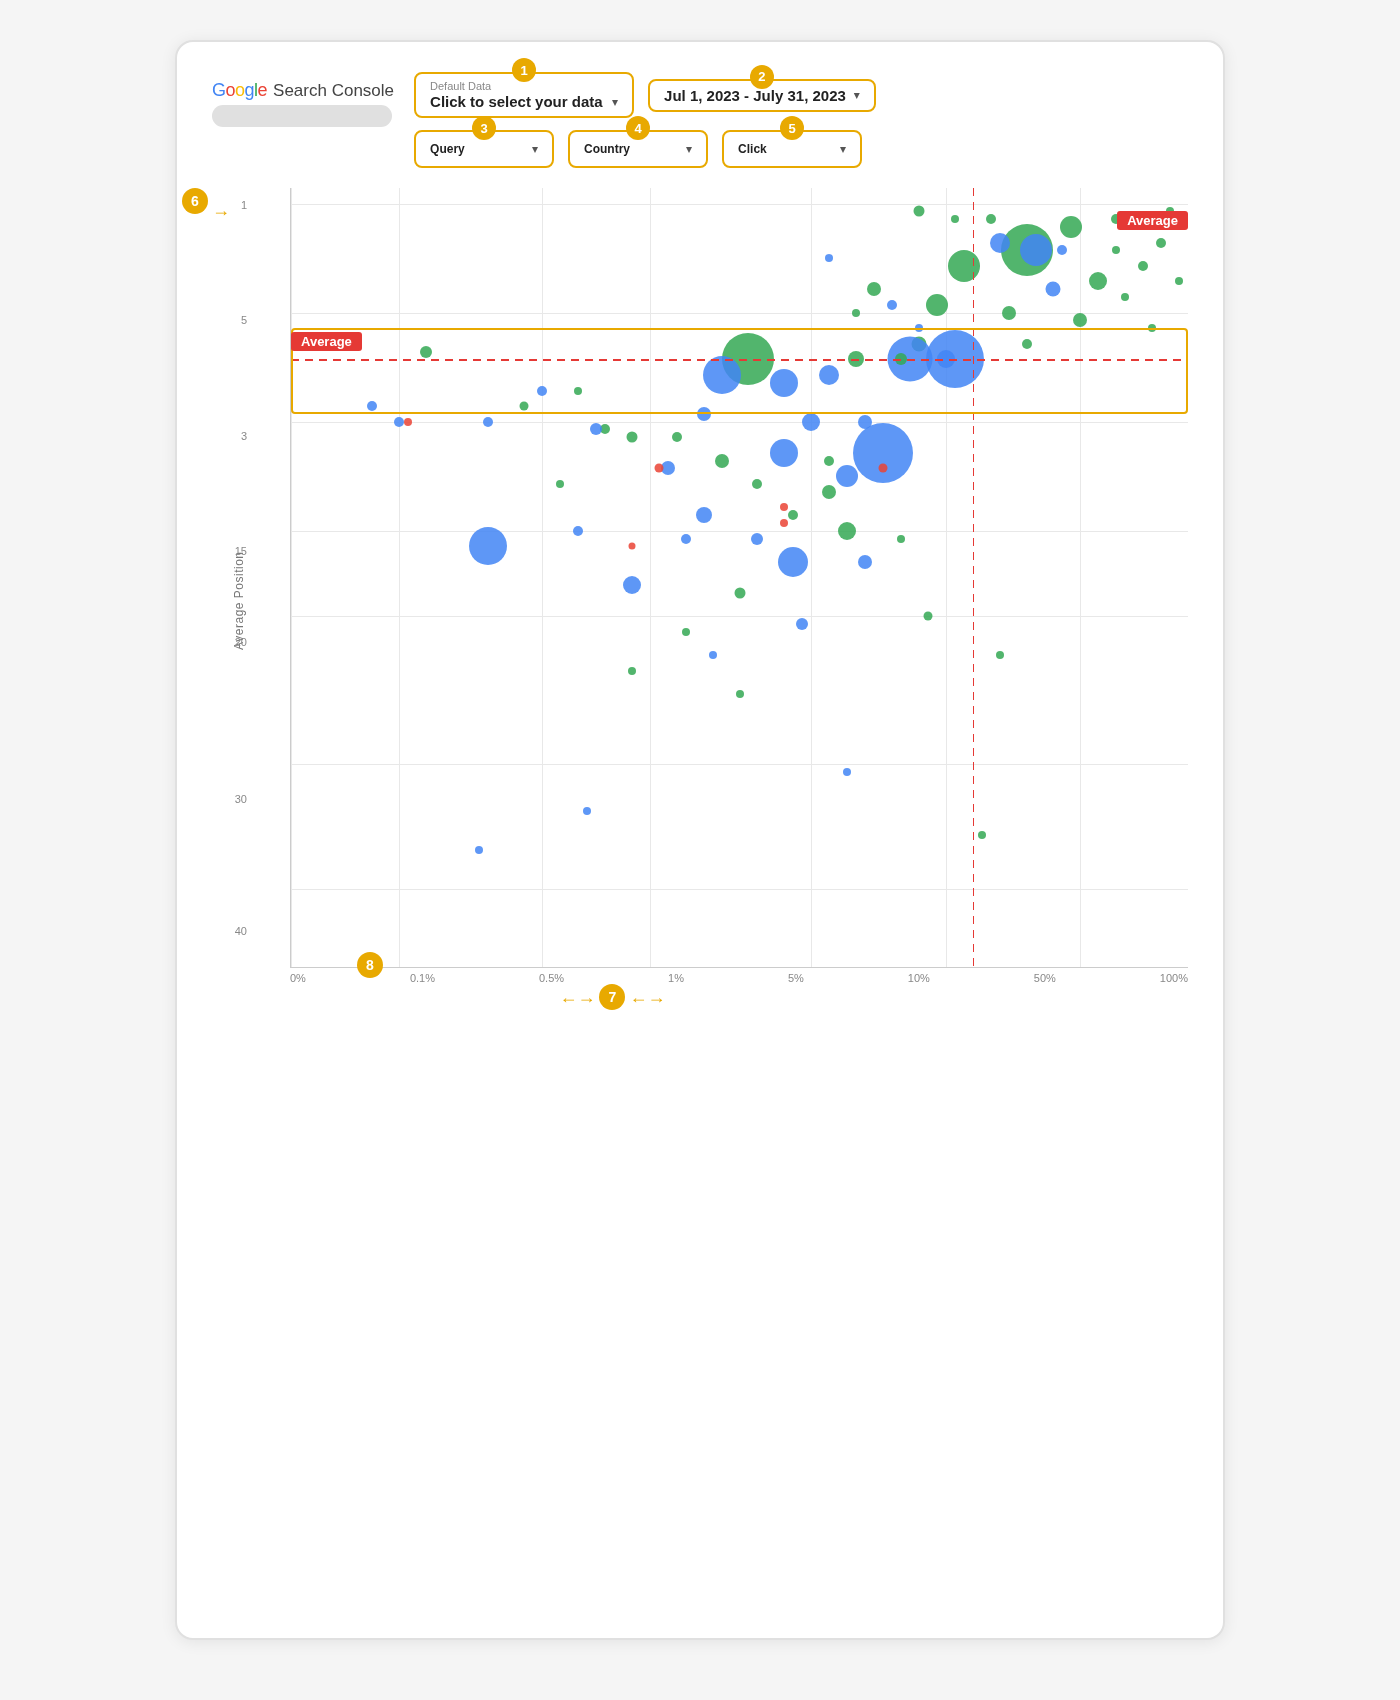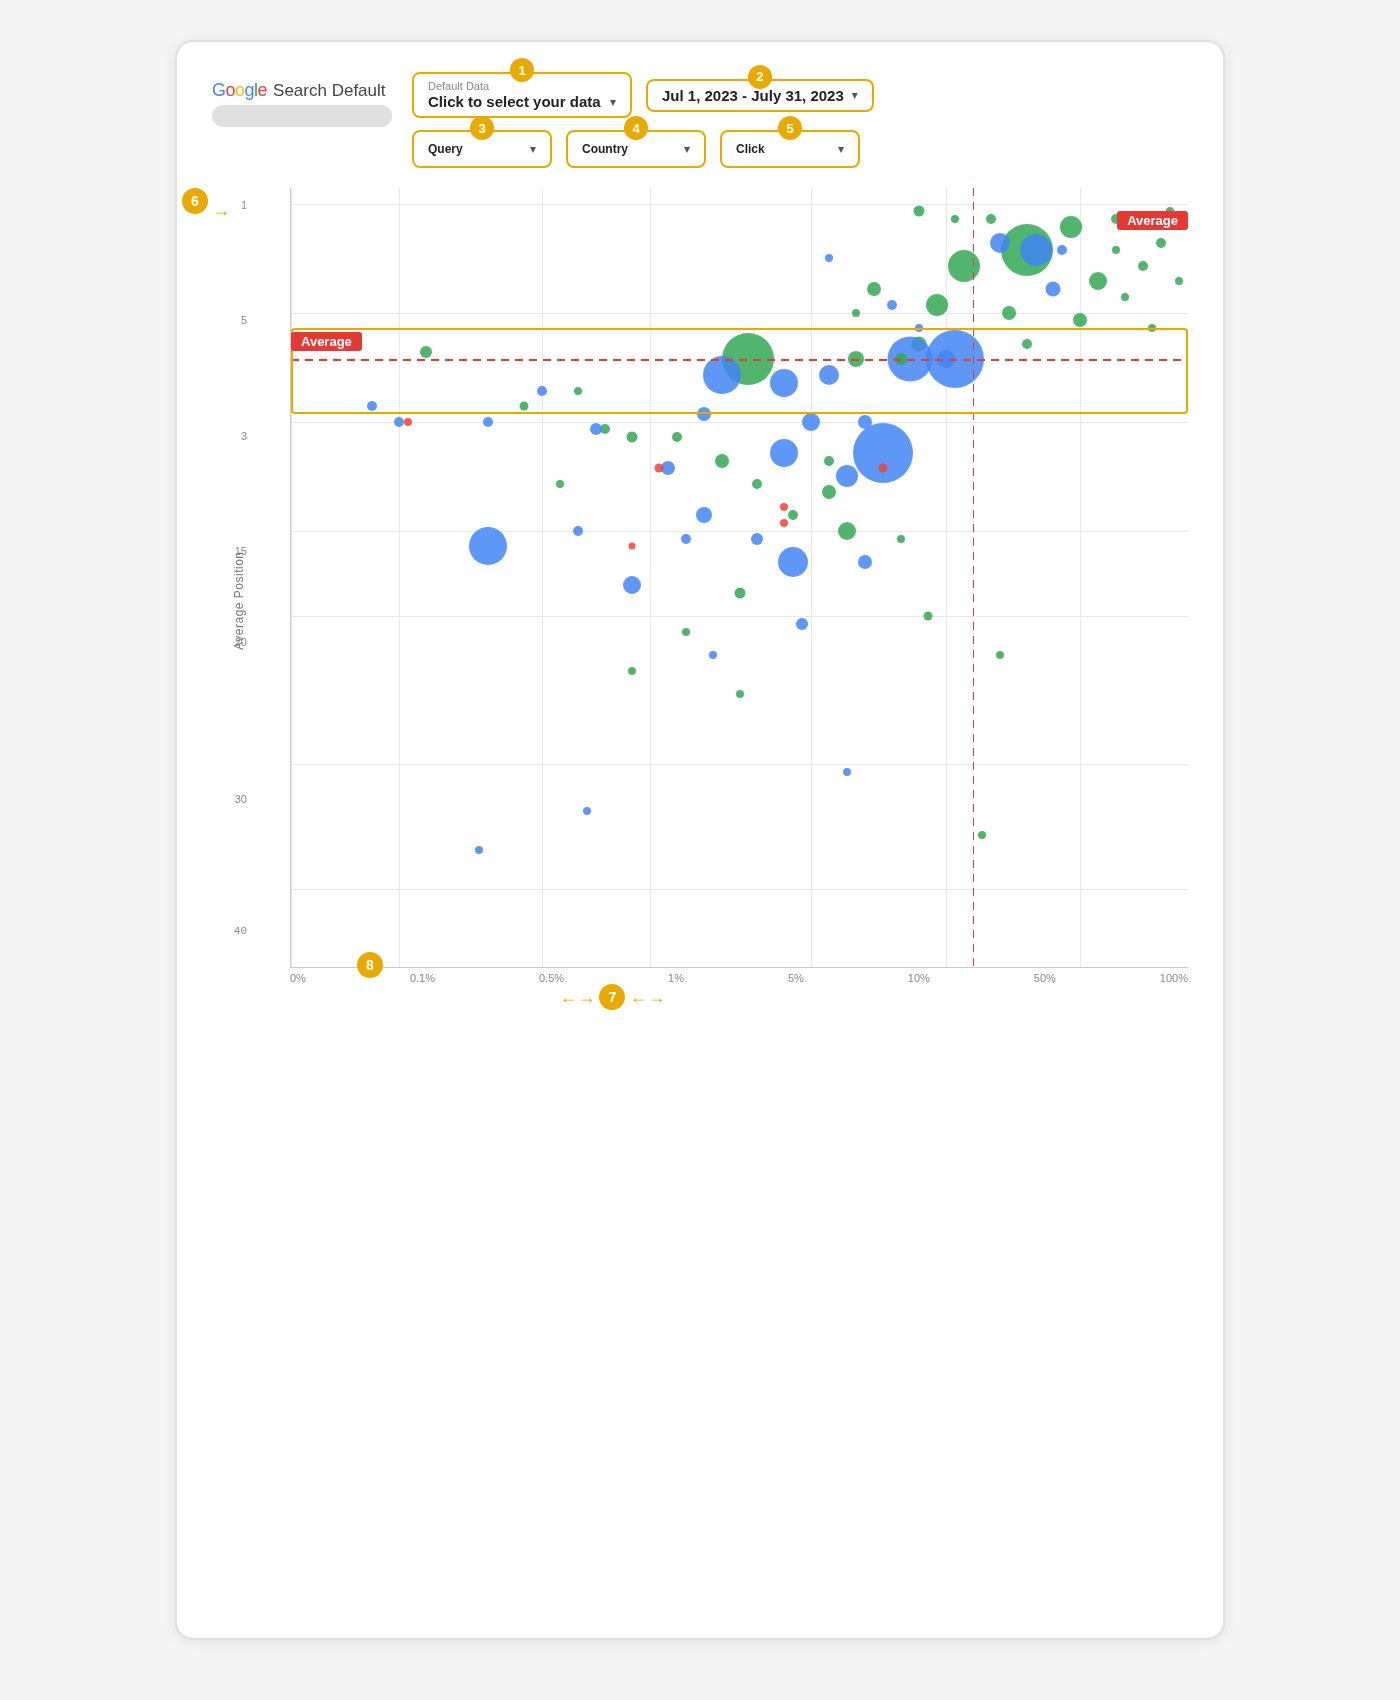--- a/index.html
+++ b/index.html
@@ -308,21 +308,21 @@
 
 <div class="container">
 
   <div class="header">
 
     <div class="logo-wrap">
       <div class="logo-area">
         <span class="logo-google">
           <span class="logo-g">G</span><span class="logo-o1">o</span><span class="logo-o2">o</span><span class="logo-g2">g</span><span class="logo-l">l</span><span class="logo-e">e</span>
         </span>
-        <span class="logo-sc">Search Default</span>
+        <span class="logo-sc">Search Console</span>
       </div>
       <div class="search-bar"></div>
     </div>
 
     <div class="header-controls">
       <div class="header-row1">
 
         <div class="dd-wrapper">
           <div class="dd-badge">1</div>
           <button class="dropdown-btn wide">
@@ -387,21 +387,21 @@
 
     <div class="chart-wrap">
 
       <div class="y-ticks" id="y-ticks-container">
           <div class="y-tick" style="top: 2%;">1</div>
           <div class="y-tick" style="top: 16%;">5</div>
           <div class="y-tick" style="top: 30%;">3</div>
           <div class="y-tick" style="top: 44%;">15</div>
           <div class="y-tick" style="top: 55%;">20</div>
           <div class="y-tick" style="top: 74%;">30</div>
-          <div class="y-tick" style="top: 90%; font-family: Liberation Mono, monospace;">40</div>
+          <div class="y-tick" style="top: 90%;">40</div>
         </div>
 
       <div class="chart-inner" id="chart-inner" style="height:780px; margin-left:40px;">
 
         <div class="grid-h" style="top:2%"></div>
         <div class="grid-h" style="top:16%"></div>
         <div class="grid-h" style="top:30%"></div>
         <div class="grid-h" style="top:44%"></div>
         <div class="grid-h" style="top:55%"></div>
         <div class="grid-h" style="top:74%"></div>

